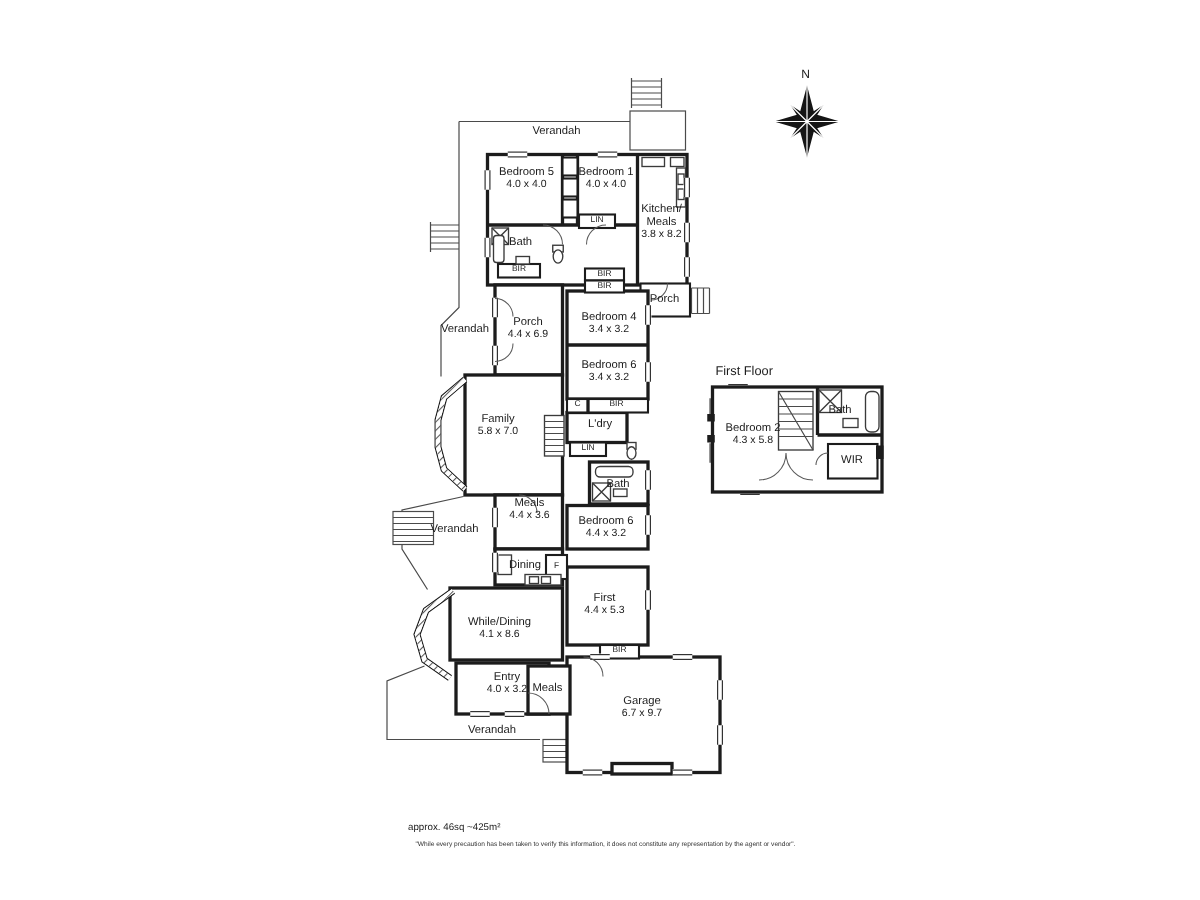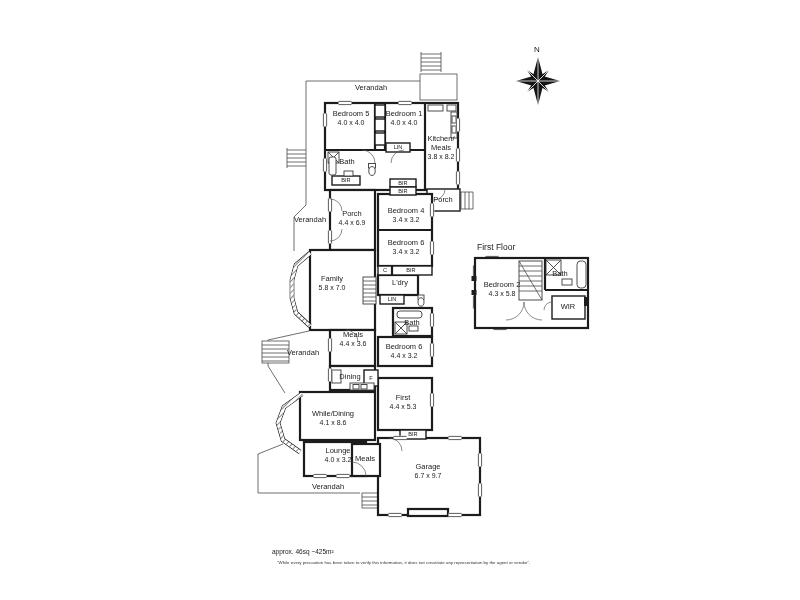--- a/index.html
+++ b/index.html
@@ -268,21 +268,21 @@
   <div class="lbl" style="left:403px;top:403px">
     <span>First</span>
     <span class="dims">4.4 x 5.3</span>
   </div>
   <div class="lbl" style="left:333px;top:419px">
     <span>While/Dining</span>
     <span class="dims">4.1 x 8.6</span>
   </div>
   <div class="lbl sm" style="left:413px;top:434px">BIR</div>
   <div class="lbl" style="left:338px;top:456px">
-    <span>Lounge</span>
+    <span>Entry</span>
     <span class="dims">4.0 x 3.2</span>
   </div>
   <div class="lbl" style="left:365px;top:459px">Meals</div>
   <div class="lbl" style="left:428px;top:472px">
     <span>Garage</span>
     <span class="dims">6.7 x 9.7</span>
   </div>
 
   <div class="ffhead" style="left:477px;top:247px">First Floor</div>
   <div class="lbl" style="left:502px;top:290px">

